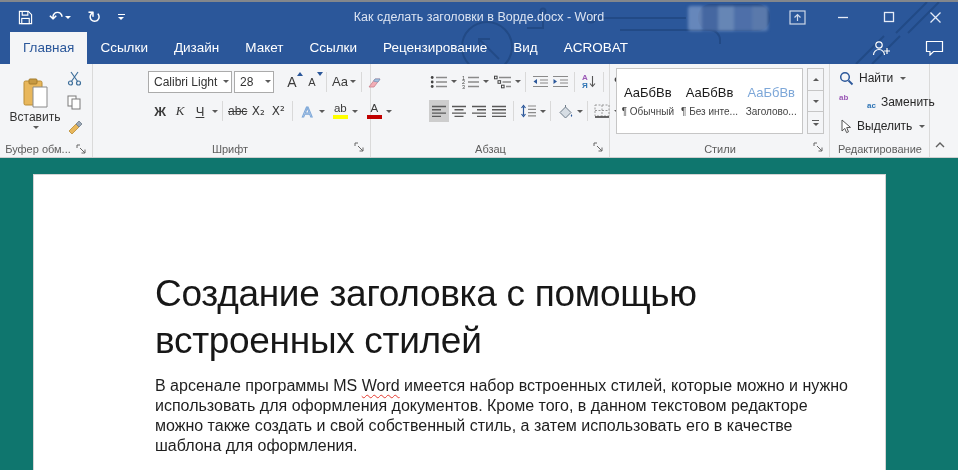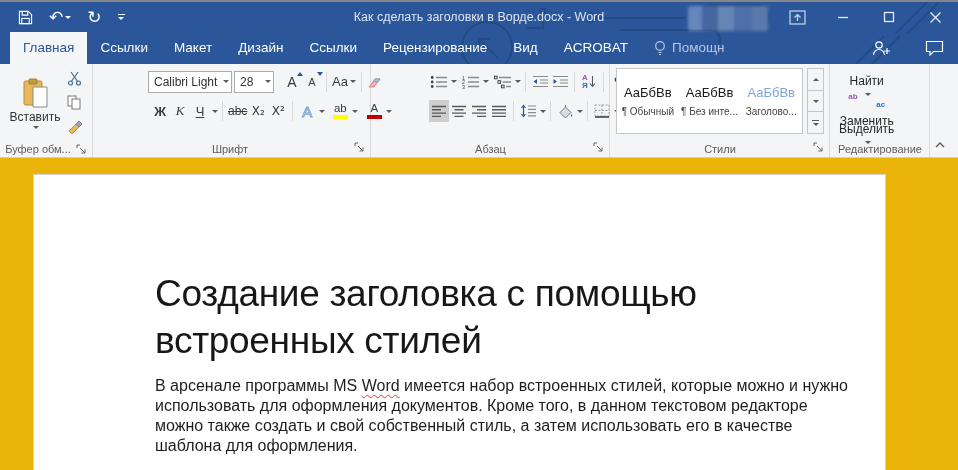--- a/index.html
+++ b/index.html
@@ -93,33 +93,33 @@
   .style-card .sname { font-size:10px; color:#444; white-space:nowrap; }
   .style-card.heading1 .preview { color:#7da7d8; }
   .scrollcol { position:absolute; left:196px; top:4px; width:17px; height:66px; display:flex; flex-direction:column; }
   .scrollcol .sbtn { flex:1; border:1px solid #c6c6c6; border-top:none; background:#f4f5f7; display:flex; align-items:center; justify-content:center; }
   .scrollcol .sbtn:first-child { border-top:1px solid #c6c6c6; }
   .caret-up { width:0; height:0; border-left:3px solid transparent; border-right:3px solid transparent; border-bottom:3.5px solid #5a5a5a; }
   .more-glyph { display:flex; flex-direction:column; align-items:center; }
   .more-glyph .mline { width:7px; height:1.5px; background:#5a5a5a; margin-bottom:1.5px; }
   
   .edit-rows { position:absolute; left:8px; top:5px; display:flex; flex-direction:column; gap:6px; }
-  .edit-item { display:flex; align-items:center; gap:5px; height:18px; font-size:12px; color:#262626;flex-direction:column; }
+  .edit-item { display:flex; align-items:center; gap:5px; height:18px; font-size:12px; color:#262626; }
   .repl-icon { display:flex; flex-direction:column; line-height:1; font-size:8px; font-weight:bold; }
   .repl-icon .ab { color:#9b59b6; }
   .repl-icon .ac { color:#2e74b5;margin-left:28px; }
   .collapse-btn { position:absolute; right:12px; bottom:8px; }
   
   .sort-icon { display:flex; align-items:center; gap:1px; }
   .sort-letters { display:flex; flex-direction:column; line-height:1; font-size:8px; font-weight:bold; }
   .sort-letters .sa { color:#9b59b6; }
   .sort-letters .sz { color:#2e74b5; }
   .pilcrow { font-size:15px; color:#444; }
   
-  .doc-area { position:absolute; top:158px; left:0; width:958px; height:312px; background:#eab308; }
+  .doc-area { position:absolute; top:158px; left:0; width:958px; height:312px; background:#0f766e; }
   .page {
     position:absolute; left:33px; top:16px; width:853px; height:296px;
     background:#fff; border:1px solid #d4d4d4; border-bottom:none;
   }
   .page-content { padding:95px 34px 0 121px; }
   .doc-heading {
     font-size:37px; font-weight:300; color:#171717; line-height:47px;
     letter-spacing:-0.3px; margin-bottom:12px; max-width:700px;
   }
   .doc-para { font-size:16px; line-height:20px; color:#1e1e1e; max-width:698px; }
@@ -198,33 +198,26 @@
       <span class="win-btn">
         <svg width="13" height="13" viewBox="0 0 13 13">
           <path d="M1.5 1.5 L11.5 11.5 M11.5 1.5 L1.5 11.5" stroke="#e6ecf7" stroke-width="1.3"></path>
         </svg>
       </span>
     </div>
 
     <div class="tabs">
       <span class="tab active">Главная</span>
       <span class="tab">Ссылки</span>
+      <span class="tab">Дизайн</span>
       <span class="tab">Макет</span>
-      <span class="tab">Дизайн</span>
       <span class="tab">Ссылки</span>
       <span class="tab">Рецензирование</span>
       <span class="tab">Вид</span>
       <span class="tab">ACROBAT</span>
-      <span class="tab assistant">
-        <svg width="12" height="16" viewBox="0 0 12 16">
-          <circle cx="6" cy="6" r="4.3" fill="none" stroke="#b9c6de" stroke-width="1.2"></circle>
-          <path d="M4.5 12.5 h3 M5 14.5 h2" stroke="#b9c6de" stroke-width="1.2"></path>
-        </svg>
-        <span>Помощн</span>
-      </span>
     </div>
 
     <div class="tab-right">
       <span>
         <svg width="20" height="17" viewBox="0 0 20 17">
           <circle cx="8" cy="5" r="3.2" fill="none" stroke="#fff" stroke-width="1.2"></circle>
           <path d="M2.5 15 a5.5 5.5 0 0 1 11 0" fill="none" stroke="#fff" stroke-width="1.2"></path>
           <path d="M16 8 v6 M13 11 h6" stroke="#fff" stroke-width="1.2"></path>
         </svg>
       </span>

